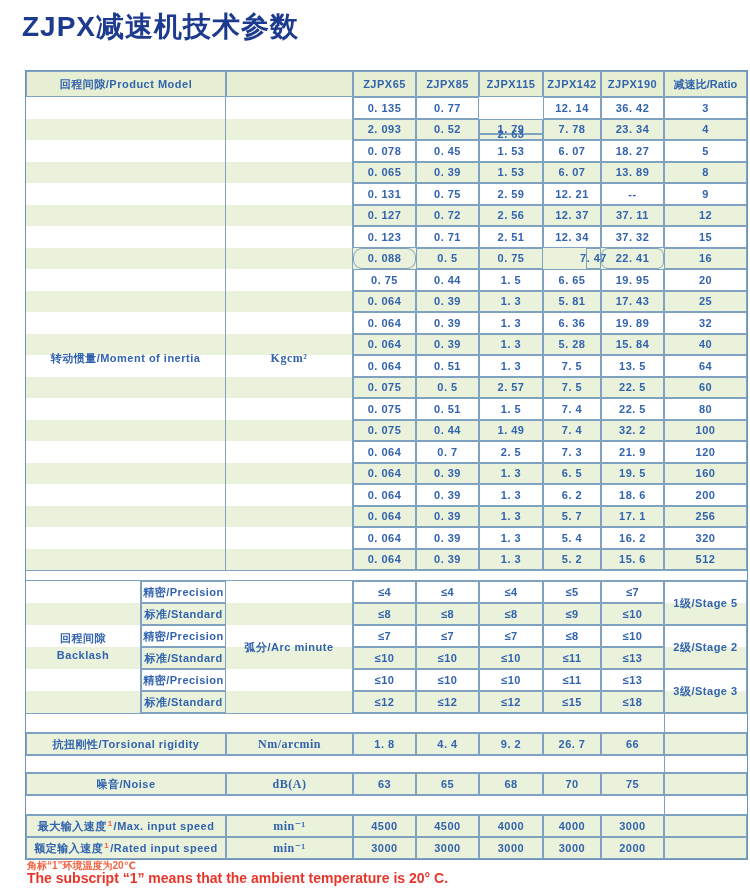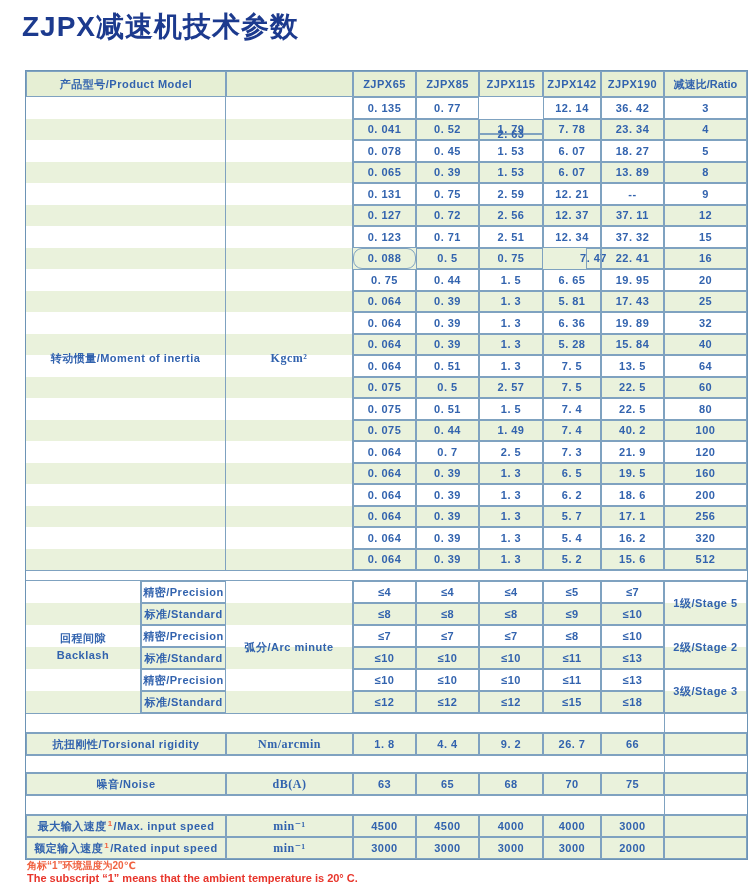--- a/index.html
+++ b/index.html
@@ -31,32 +31,32 @@
   .sep{border:none;border-top:1px solid var(--line);border-bottom:1px solid var(--line);}
   .sep-right{border:none;border-top:1px solid var(--line);border-bottom:1px solid var(--line);
     border-left:1px solid var(--line);}
   .serif{font-family:"Liberation Serif","DejaVu Serif",serif;font-size:12px;}
   .pad-down{padding-top:50px;}
   .two-line{flex-direction:column;line-height:17px;}
   .sup-red{color:var(--orange);font-size:8px;vertical-align:top;position:relative;top:-3px;
     margin:0 1px;}
   .footnote{position:absolute;left:27px;top:859px;line-height:13px;}
   .footnote .fn1{color:var(--orange);font-size:10px;font-weight:bold;}
-  .footnote .fn2{color:var(--red);font-size:11px;font-weight:bold;}
+  .footnote .fn2{color:var(--red);font-size:14px;font-weight:bold;}
 </style>
 </head>
 <body>
 
 <div class="page">
 
   <h1 class="title">ZJPX减速机技术参数</h1>
 
   <div class="spec-table" id="grid">
 
-    <div class="cell" style="grid-column:1/3;grid-row:1">产品型号/Product Model</div>
+    <div class="cell" style="grid-column:1/3;grid-row:1">回程间隙/Product Model</div>
     <div class="cell" style="grid-column:3/4;grid-row:1"></div>
     <div class="cell" style="grid-column:4/5;grid-row:1">ZJPX65</div>
     <div class="cell" style="grid-column:5/6;grid-row:1">ZJPX85</div>
     <div class="cell" style="grid-column:6/7;grid-row:1">ZJPX115</div>
     <div class="cell" style="grid-column:7/8;grid-row:1">ZJPX142</div>
     <div class="cell" style="grid-column:8/9;grid-row:1">ZJPX190</div>
     <div class="cell" style="grid-column:9/10;grid-row:1;letter-spacing:0">减速比/Ratio</div>
 
     <div class="cell vline-r serif pad-down" style="grid-column:3/4;grid-row:2/24">Kgcm²</div>
     <div class="cell vline-r pad-down" style="grid-column:1/3;grid-row:2/24">转动惯量/Moment of inertia</div>
@@ -138,21 +138,21 @@
       <div class="stripe" style="grid-row: 34; background: var(--green);"></div>
       <div class="stripe" style="grid-row: 35; background: rgb(255, 255, 255);"></div>
       <div class="stripe" style="grid-row: 36; background: var(--green);"></div>
       <div class="stripe" style="grid-row: 37; background: var(--green);"></div>
       <div class="cell" style="grid-area: 2 / 4 / auto / 5;">0. 135</div>
       <div class="cell" style="grid-area: 2 / 5 / auto / 6;">0. 77</div>
       <div class="cell" style="grid-area: 2 / 6 / auto / 7; margin-top: 36px;">2. 63</div>
       <div class="cell" style="grid-area: 2 / 7 / auto / 8;">12. 14</div>
       <div class="cell" style="grid-area: 2 / 8 / auto / 9;">36. 42</div>
       <div class="cell" style="grid-area: 2 / 9 / auto / 10;">3</div>
-      <div class="cell" style="grid-area: 3 / 4 / auto / 5;">0. 041</div>
+      <div class="cell" style="grid-area: 3 / 4 / auto / 5;">2. 093</div>
       <div class="cell" style="grid-area: 3 / 5 / auto / 6;">0. 52</div>
       <div class="cell" style="grid-area: 3 / 6 / auto / 7;">1. 79</div>
       <div class="cell" style="grid-area: 3 / 7 / auto / 8;">7. 78</div>
       <div class="cell" style="grid-area: 3 / 8 / auto / 9;">23. 34</div>
       <div class="cell" style="grid-area: 3 / 9 / auto / 10;">4</div>
       <div class="cell" style="grid-area: 4 / 4 / auto / 5;">0. 078</div>
       <div class="cell" style="grid-area: 4 / 5 / auto / 6;">0. 45</div>
       <div class="cell" style="grid-area: 4 / 6 / auto / 7;">1. 53</div>
       <div class="cell" style="grid-area: 4 / 7 / auto / 8;">6. 07</div>
       <div class="cell" style="grid-area: 4 / 8 / auto / 9;">18. 27</div>
@@ -178,21 +178,21 @@
       <div class="cell" style="grid-area: 8 / 4 / auto / 5;">0. 123</div>
       <div class="cell" style="grid-area: 8 / 5 / auto / 6;">0. 71</div>
       <div class="cell" style="grid-area: 8 / 6 / auto / 7;">2. 51</div>
       <div class="cell" style="grid-area: 8 / 7 / auto / 8;">12. 34</div>
       <div class="cell" style="grid-area: 8 / 8 / auto / 9;">37. 32</div>
       <div class="cell" style="grid-area: 8 / 9 / auto / 10;">15</div>
       <div class="cell" style="grid-area: 9 / 4 / auto / 5; border-radius: 9px;">0. 088</div>
       <div class="cell" style="grid-area: 9 / 5 / auto / 6;">0. 5</div>
       <div class="cell" style="grid-area: 9 / 6 / auto / 7;">0. 75</div>
       <div class="cell" style="grid-area: 9 / 7 / auto / 8; margin-left: 43px;">7. 47</div>
-      <div class="cell" style="grid-area: 9 / 8 / auto / 9;">22. 41</div>
+      <div class="cell" style="grid-area: 9 / 8 / auto / 9; border-radius: 7px;">22. 41</div>
       <div class="cell" style="grid-area: 9 / 9 / auto / 10;">16</div>
       <div class="cell" style="grid-area: 10 / 4 / auto / 5;">0. 75</div>
       <div class="cell" style="grid-area: 10 / 5 / auto / 6;">0. 44</div>
       <div class="cell" style="grid-area: 10 / 6 / auto / 7;">1. 5</div>
       <div class="cell" style="grid-area: 10 / 7 / auto / 8;">6. 65</div>
       <div class="cell" style="grid-area: 10 / 8 / auto / 9;">19. 95</div>
       <div class="cell" style="grid-area: 10 / 9 / auto / 10;">20</div>
       <div class="cell" style="grid-area: 11 / 4 / auto / 5;">0. 064</div>
       <div class="cell" style="grid-area: 11 / 5 / auto / 6;">0. 39</div>
       <div class="cell" style="grid-area: 11 / 6 / auto / 7;">1. 3</div>
@@ -226,21 +226,21 @@
       <div class="cell" style="grid-area: 16 / 4 / auto / 5;">0. 075</div>
       <div class="cell" style="grid-area: 16 / 5 / auto / 6;">0. 51</div>
       <div class="cell" style="grid-area: 16 / 6 / auto / 7;">1. 5</div>
       <div class="cell" style="grid-area: 16 / 7 / auto / 8;">7. 4</div>
       <div class="cell" style="grid-area: 16 / 8 / auto / 9;">22. 5</div>
       <div class="cell" style="grid-area: 16 / 9 / auto / 10;">80</div>
       <div class="cell" style="grid-area: 17 / 4 / auto / 5;">0. 075</div>
       <div class="cell" style="grid-area: 17 / 5 / auto / 6;">0. 44</div>
       <div class="cell" style="grid-area: 17 / 6 / auto / 7;">1. 49</div>
       <div class="cell" style="grid-area: 17 / 7 / auto / 8;">7. 4</div>
-      <div class="cell" style="grid-area: 17 / 8 / auto / 9;">40. 2</div>
+      <div class="cell" style="grid-area: 17 / 8 / auto / 9;">32. 2</div>
       <div class="cell" style="grid-area: 17 / 9 / auto / 10;">100</div>
       <div class="cell" style="grid-area: 18 / 4 / auto / 5;">0. 064</div>
       <div class="cell" style="grid-area: 18 / 5 / auto / 6;">0. 7</div>
       <div class="cell" style="grid-area: 18 / 6 / auto / 7;">2. 5</div>
       <div class="cell" style="grid-area: 18 / 7 / auto / 8;">7. 3</div>
       <div class="cell" style="grid-area: 18 / 8 / auto / 9;">21. 9</div>
       <div class="cell" style="grid-area: 18 / 9 / auto / 10;">120</div>
       <div class="cell" style="grid-area: 19 / 4 / auto / 5;">0. 064</div>
       <div class="cell" style="grid-area: 19 / 5 / auto / 6;">0. 39</div>
       <div class="cell" style="grid-area: 19 / 6 / auto / 7;">1. 3</div>

